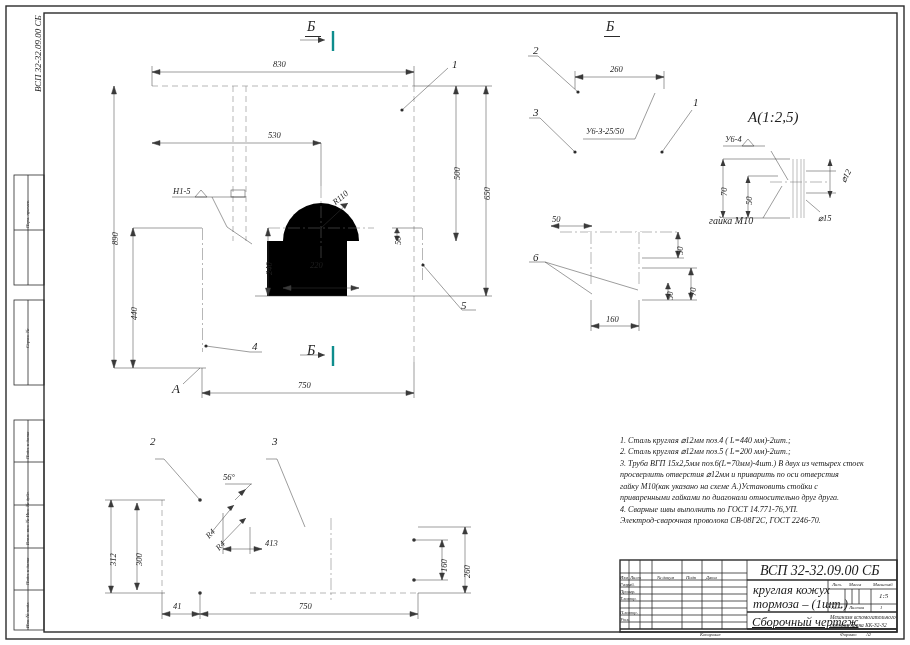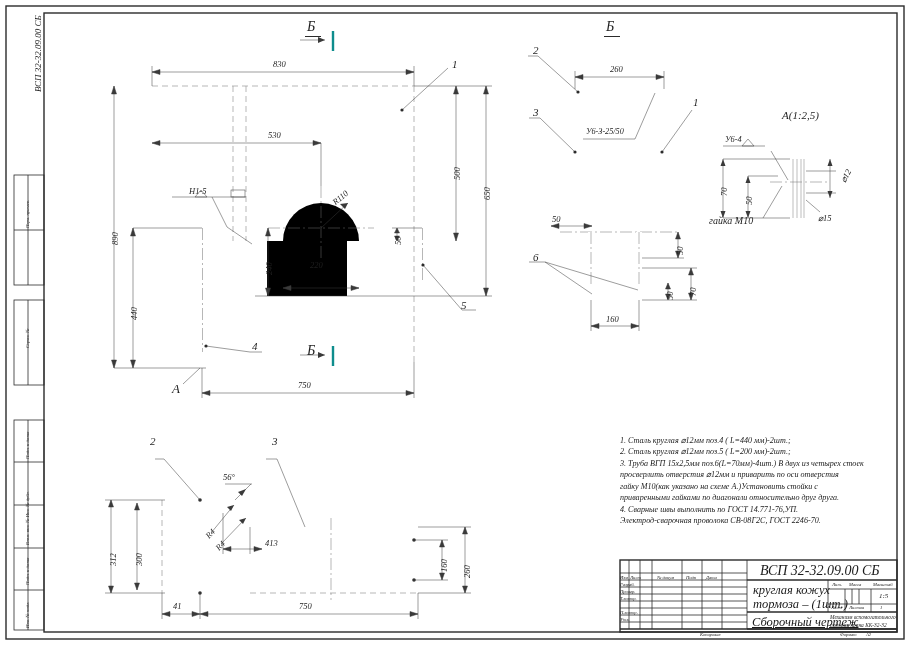--- a/index.html
+++ b/index.html
@@ -412,42 +412,42 @@
 <div class="t dimtxt vtxt" style="left:483px;top:200px;transform:rotate(-90deg);">650</div>
 <div class="t dimtxt vtxt" style="left:453px;top:180px;transform:rotate(-90deg);">500</div>
 <div class="t dimtxt vtxt" style="left:111px;top:245px;transform:rotate(-90deg);">890</div>
 <div class="t dimtxt vtxt" style="left:130px;top:320px;transform:rotate(-90deg);">440</div>
 <div class="t dimtxt" style="left:268px;top:131px;">530</div>
 <div class="t dimtxt" style="left:310px;top:261px;">220</div>
 <div class="t dimtxt vtxt" style="left:265px;top:275px;transform:rotate(-90deg);">240</div>
 <div class="t dimtxt vtxt" style="left:394px;top:245px;transform:rotate(-90deg);">50</div>
 <div class="t dimtxt" style="left:298px;top:381px;">750</div>
 <div class="t dimtxt" style="left:331px;top:200px;transform:rotate(-40deg);transform-origin:0 0;">R110</div>
-<div class="t dimtxt" style="left:189px;top:187px;font-size:8.5px;font-style:italic;">Н1-5</div>
+<div class="t dimtxt" style="left:173px;top:187px;font-size:8.5px;font-style:italic;">Н1-5</div>
 
 <div class="t lbl" style="left:452px;top:59px;">1</div>
 <div class="t lbl" style="left:252px;top:341px;">4</div>
 <div class="t lbl" style="left:461px;top:300px;">5</div>
 <div class="t big" style="left:172px;top:382px;font-size:13px;">А</div>
 
 <div class="t big" style="left:606px;top:20px;font-size:14px;">Б</div>
 <div style="position:absolute;left:604px;top:36px;width:16px;border-bottom:1.3px solid #2b2b2b;"></div>
 <div class="t dimtxt" style="left:610px;top:65px;">260</div>
 <div class="t dimtxt" style="left:586px;top:128px;font-size:8.2px;">У6-З-25/50</div>
 <div class="t lbl" style="left:533px;top:45px;">2</div>
 <div class="t lbl" style="left:533px;top:107px;">3</div>
 <div class="t lbl" style="left:693px;top:97px;">1</div>
 <div class="t lbl" style="left:533px;top:252px;">6</div>
 <div class="t dimtxt" style="left:552px;top:215px;">50</div>
 <div class="t dimtxt vtxt" style="left:676px;top:255px;transform:rotate(-90deg);">50</div>
 <div class="t dimtxt vtxt" style="left:689px;top:296px;transform:rotate(-90deg);">70</div>
 <div class="t dimtxt vtxt" style="left:666px;top:300px;transform:rotate(-90deg);">50</div>
 <div class="t dimtxt" style="left:606px;top:315px;">160</div>
 
-<div class="t big" style="left:782px;top:110px;font-size:11px;">А(1:2,5)</div>
+<div class="t big" style="left:748px;top:110px;font-size:15px;">А(1:2,5)</div>
 <div class="t dimtxt" style="left:725px;top:136px;font-size:8.3px;">У6-4</div>
 <div class="t dimtxt vtxt" style="left:720px;top:196px;transform:rotate(-90deg);">70</div>
 <div class="t dimtxt vtxt" style="left:745px;top:205px;transform:rotate(-90deg);">50</div>
 <div class="t dimtxt" style="left:839px;top:180px;transform:rotate(-62deg);transform-origin:0 0;">⌀12</div>
 <div class="t dimtxt" style="left:818px;top:214px;">⌀15</div>
 <div class="t lbl" style="left:709px;top:216px;font-size:10px;">гайка М10</div>
 
 <div class="t lbl" style="left:150px;top:436px;">2</div>
 <div class="t lbl" style="left:272px;top:436px;">3</div>
 <div class="t dimtxt" style="left:223px;top:473px;">56°</div>

